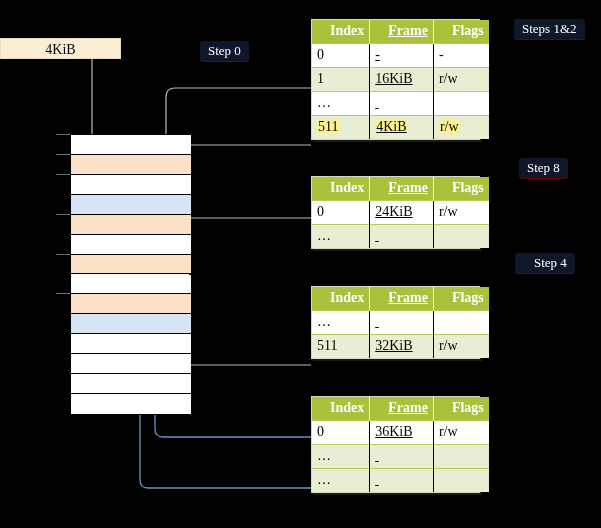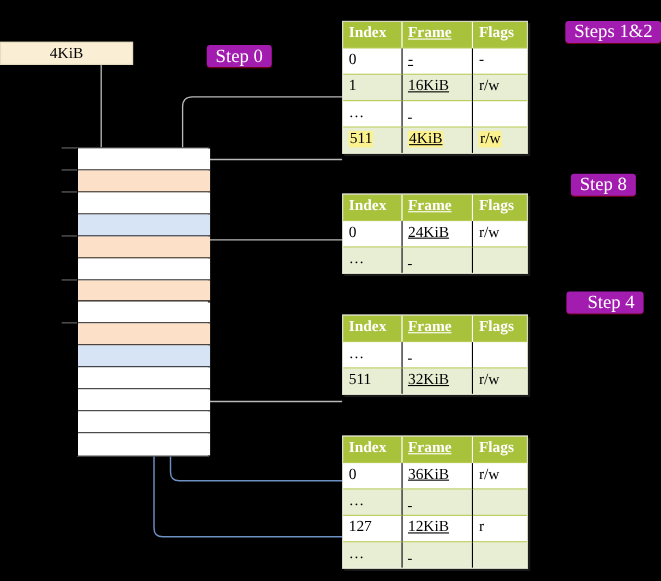--- a/index.html
+++ b/index.html
@@ -16,29 +16,29 @@
   
   .srcbox{
     position:absolute;left:0px;top:38px;width:121px;height:21px;
     background:#faefd4;border:1px solid #e6dcc0;
     font-size:14px;line-height:21px;text-align:center;color:#000;
     box-sizing:border-box;
   }
 
   
   .pill{
-    position:absolute;background:#a21caf;color:#fff;
-    font-size:17px;line-height:17px;padding:1px 8px 2px 8px;
+    position:absolute;background:#0f172a;color:#fff;
+    font-size:13px;line-height:17px;padding:1px 8px 2px 8px;
     border-radius:3px;white-space:nowrap;
     box-shadow:0 1px 0 #6d0019;
   }
-  #pill-step0{left:188px;top:41px;}
+  #pill-step0{left:200px;top:41px;}
   #pill-step12{left:514px;top:19px;}
   #pill-step3{left:519px;top:158px;}
-  #pill-step4{left:515px;top:265px;padding-left:19px;}
+  #pill-step4{left:515px;top:253px;padding-left:19px;}
 
   
   #mem{
     position:absolute;left:70px;top:134px;width:120px;height:281px;
     background:#fff;border:1px solid #000;box-sizing:border-box;
   }
   #mem .cell{
     position:absolute;left:0;width:120px;height:auto;box-sizing:border-box;
     border-bottom:1px solid #000;
   }
@@ -53,21 +53,21 @@
   
   .ptable{
     position:absolute;border:1px solid #d8d8c0;box-sizing:border-box;
     background:#fff;
     box-shadow:2px 2px 0 rgba(255,255,255,0.10);
   }
   .ptable table{border-collapse:collapse;width:100%;}
   .ptable th{
     background:#a8c23c;color:#ffffff;text-align:left;
     font-size:14px;font-weight:bold;
-    padding:3px 5px 4px 5px;
+    padding:3px 5px 4px 18px;
     border-right:1px solid #ffffff;
     white-space:nowrap;
   }
   .ptable th:last-child{border-right:none;}
   .ptable td{
     font-size:14px;color:#000;padding:3px 5px 4px 5px;
     border-right:1px solid #000;
     border-top:1px solid #b6cb55;
     white-space:nowrap;
     height:14px;
@@ -243,25 +243,20 @@
           <tr class="plain">
             <td class="col-idx">0</td>
             <td class="col-frm">36KiB</td>
             <td class="col-flg">r/w</td>
           </tr>
           <tr class="alt">
             <td class="col-idx"><span class="ellip">…</span></td>
             <td class="col-frm">&nbsp;</td>
             <td class="col-flg">&nbsp;</td>
           </tr>
-          <tr class="plain">
-            <td class="col-idx">127</td>
-            <td class="col-frm">12KiB</td>
-            <td class="col-flg">r</td>
-          </tr>
           <tr class="alt">
             <td class="col-idx"><span class="ellip">…</span></td>
             <td class="col-frm">&nbsp;</td>
             <td class="col-flg">&nbsp;</td>
           </tr>
         </tbody>
       </table>
     </div>
 
 <div class="tick" style="top: 134px;"></div>

